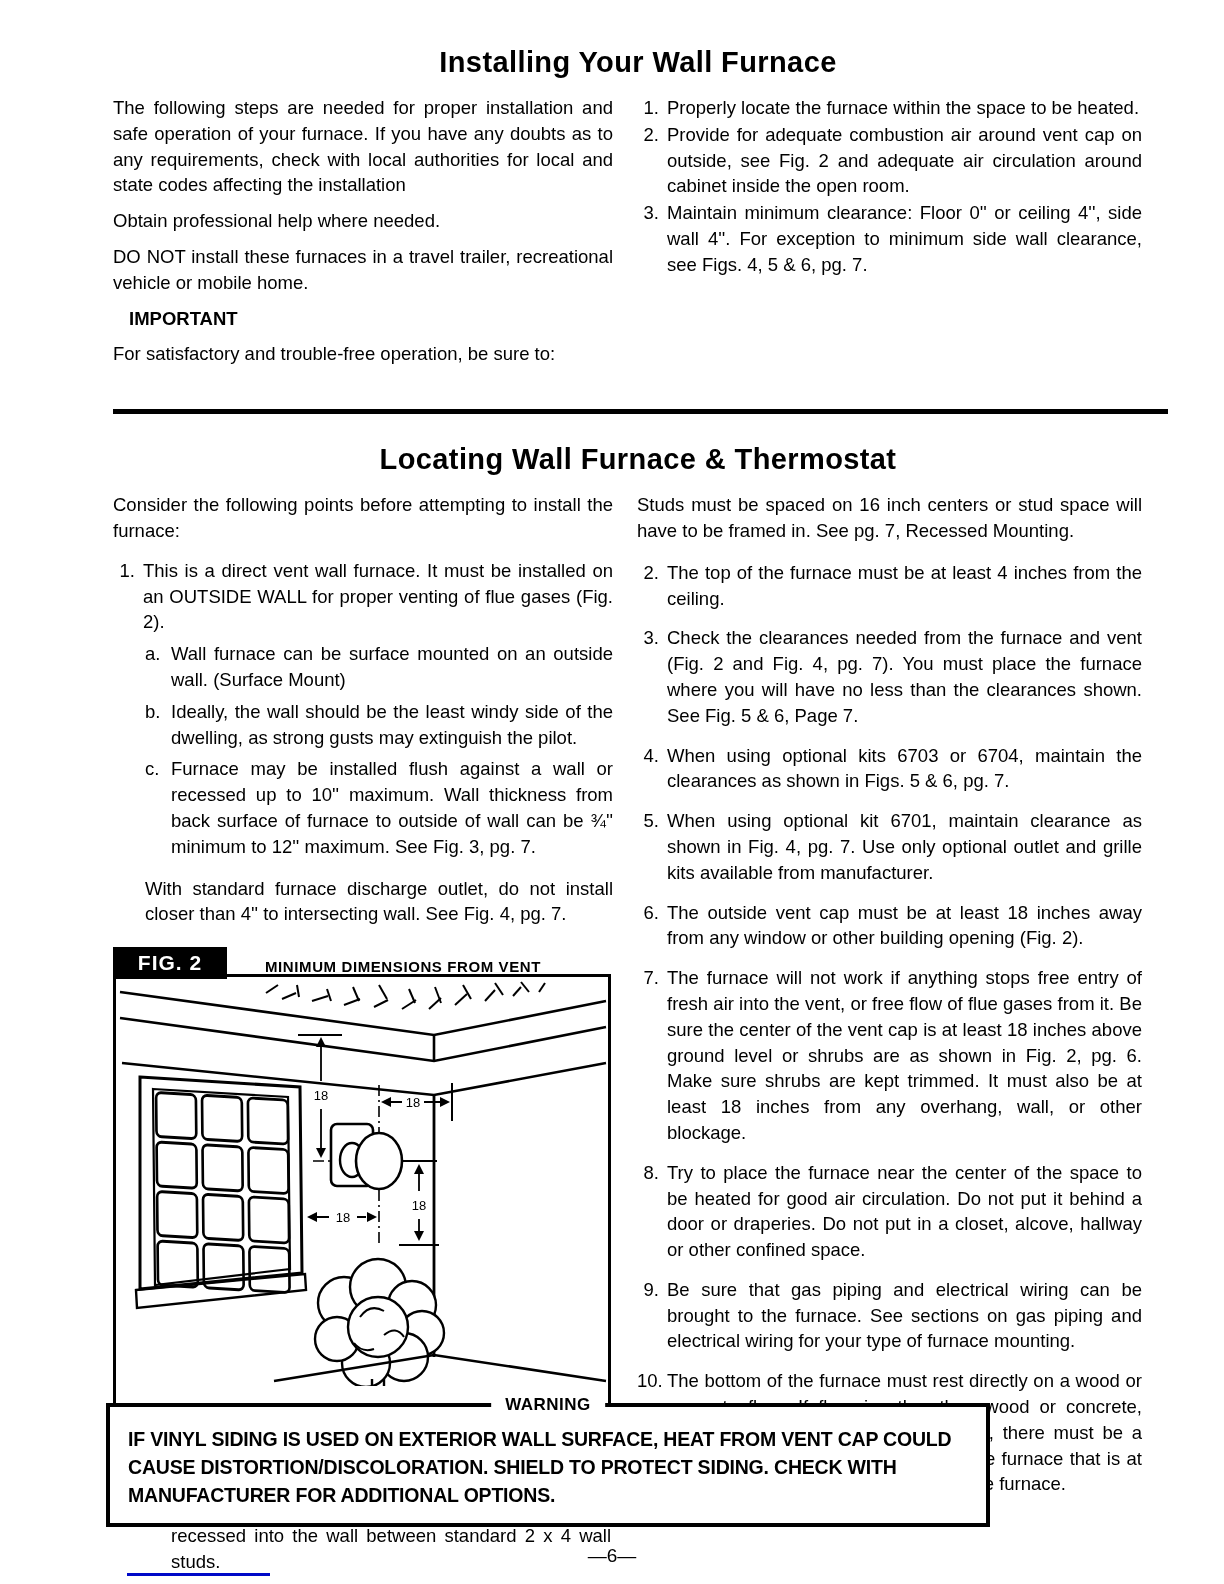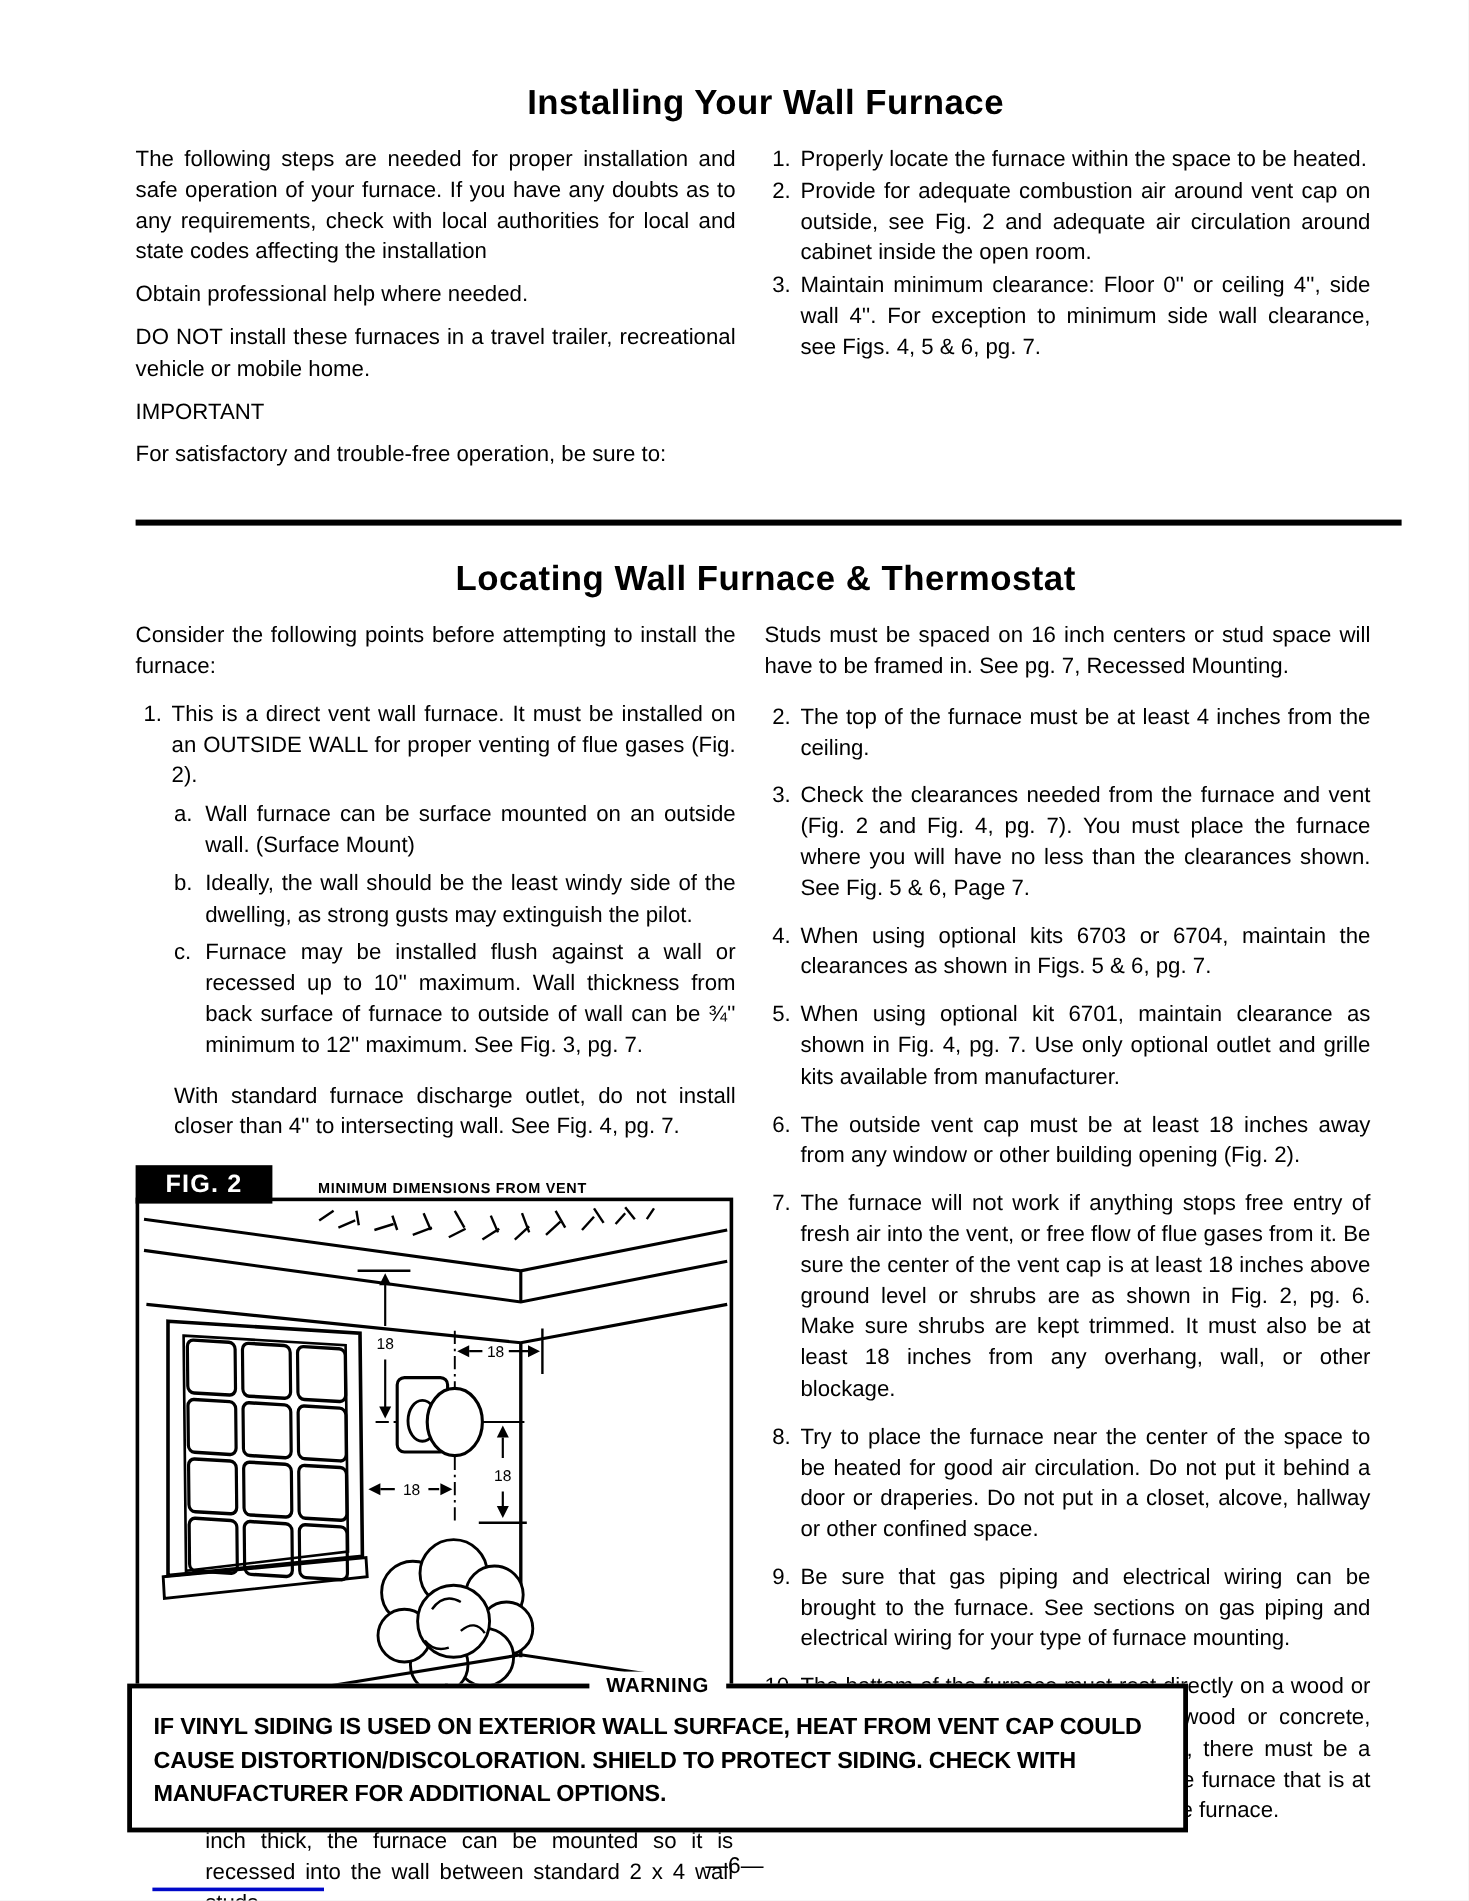--- a/index.html
+++ b/index.html
@@ -14,31 +14,31 @@
     color: #000;
     overflow: hidden;
   }
   .content { padding: 0 61px 0 113px; }
   .sec-title {
     text-align: center;
     font-size: 29px;
     font-weight: 700;
     letter-spacing: 0.4px;
   }
-  .sec-title.first { padding-top: 70px; text-align: center; }
+  .sec-title.first { padding-top: 46px; text-align: center; }
   .cols { display: flex; gap: 24px; margin-top: 16px; }
   .col-left  { width: 500px; flex: none; }
   .col-right { width: 505px; flex: none; }
   p.body, .li-text, .sub-text {
     font-size: 18.5px;
     line-height: 25.8px;
     text-align: justify;
   }
   .col-left > p.body { margin-bottom: 10px; }
-  .bold { font-weight: 400; }
+  .bold { font-weight: 700; margin-left: 16px; }
   .li { display: flex; }
   .li .num {
     flex: none; width: 30px; text-align: right;
     font-size: 18.5px; line-height: 25.8px; padding-right: 8px;
   }
   .li .li-text { flex: 1; }
   .toplist .li { margin-bottom: 1px; }
   .list2 .li { margin-bottom: 14px; }
   .sub { display: flex; margin: 6px 0 6px 32px; }
   .sub .letter {
@@ -55,21 +55,21 @@
   
   .figure-wrap { margin-top: 20px; width: 498px; }
   .fig-head { display: flex; align-items: center; position: relative; z-index: 2; }
   .fig-label {
     background: #000; color: #fff;
     font-size: 21px; font-weight: 700; letter-spacing: 1px;
     padding: 4px 0; width: 114px; text-align: center;
     flex: none;
   }
   .fig-caption {
-    font-size: 12px; font-weight: 700; letter-spacing: 0.6px;
+    font-size: 15px; font-weight: 700; letter-spacing: 0.6px;
     margin-left: 38px; padding-top: 6px; text-align: right;
   }
   .fig-box {
     width: 498px; height: 475px;
     border: 3px solid #000;
     margin-top: -5px;
     background: #fff;
   }
   .fig-d { margin-top: 22px; }
   

